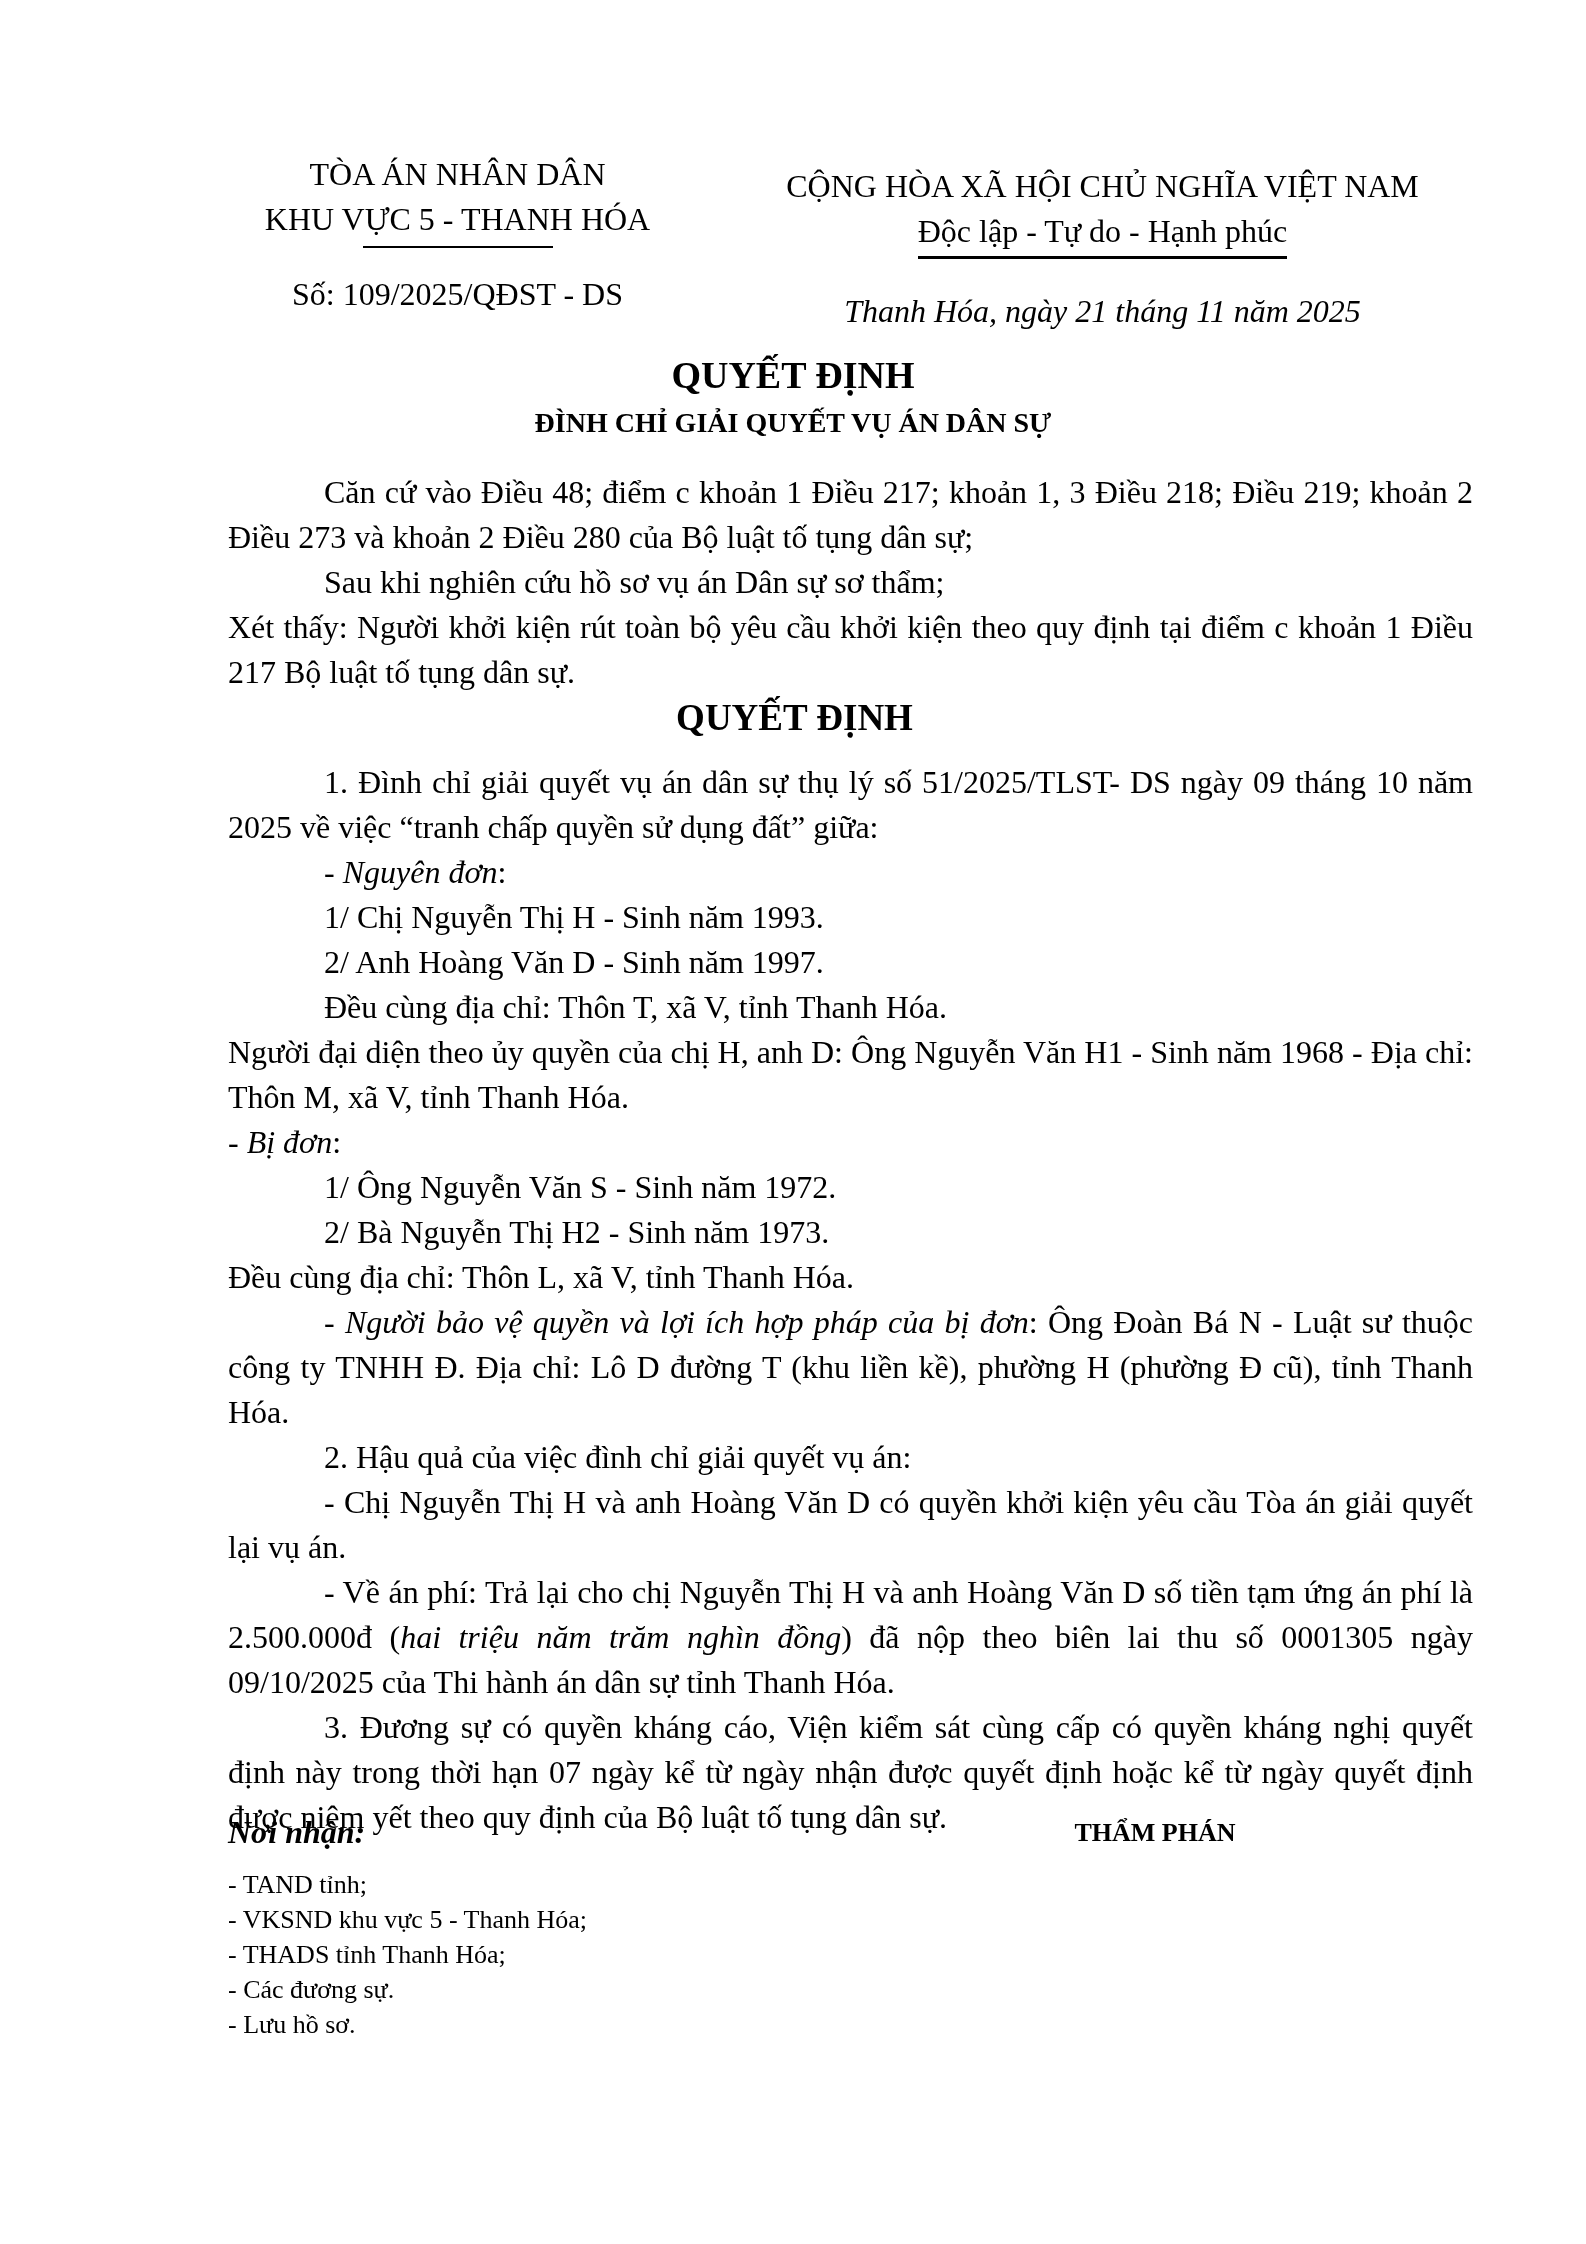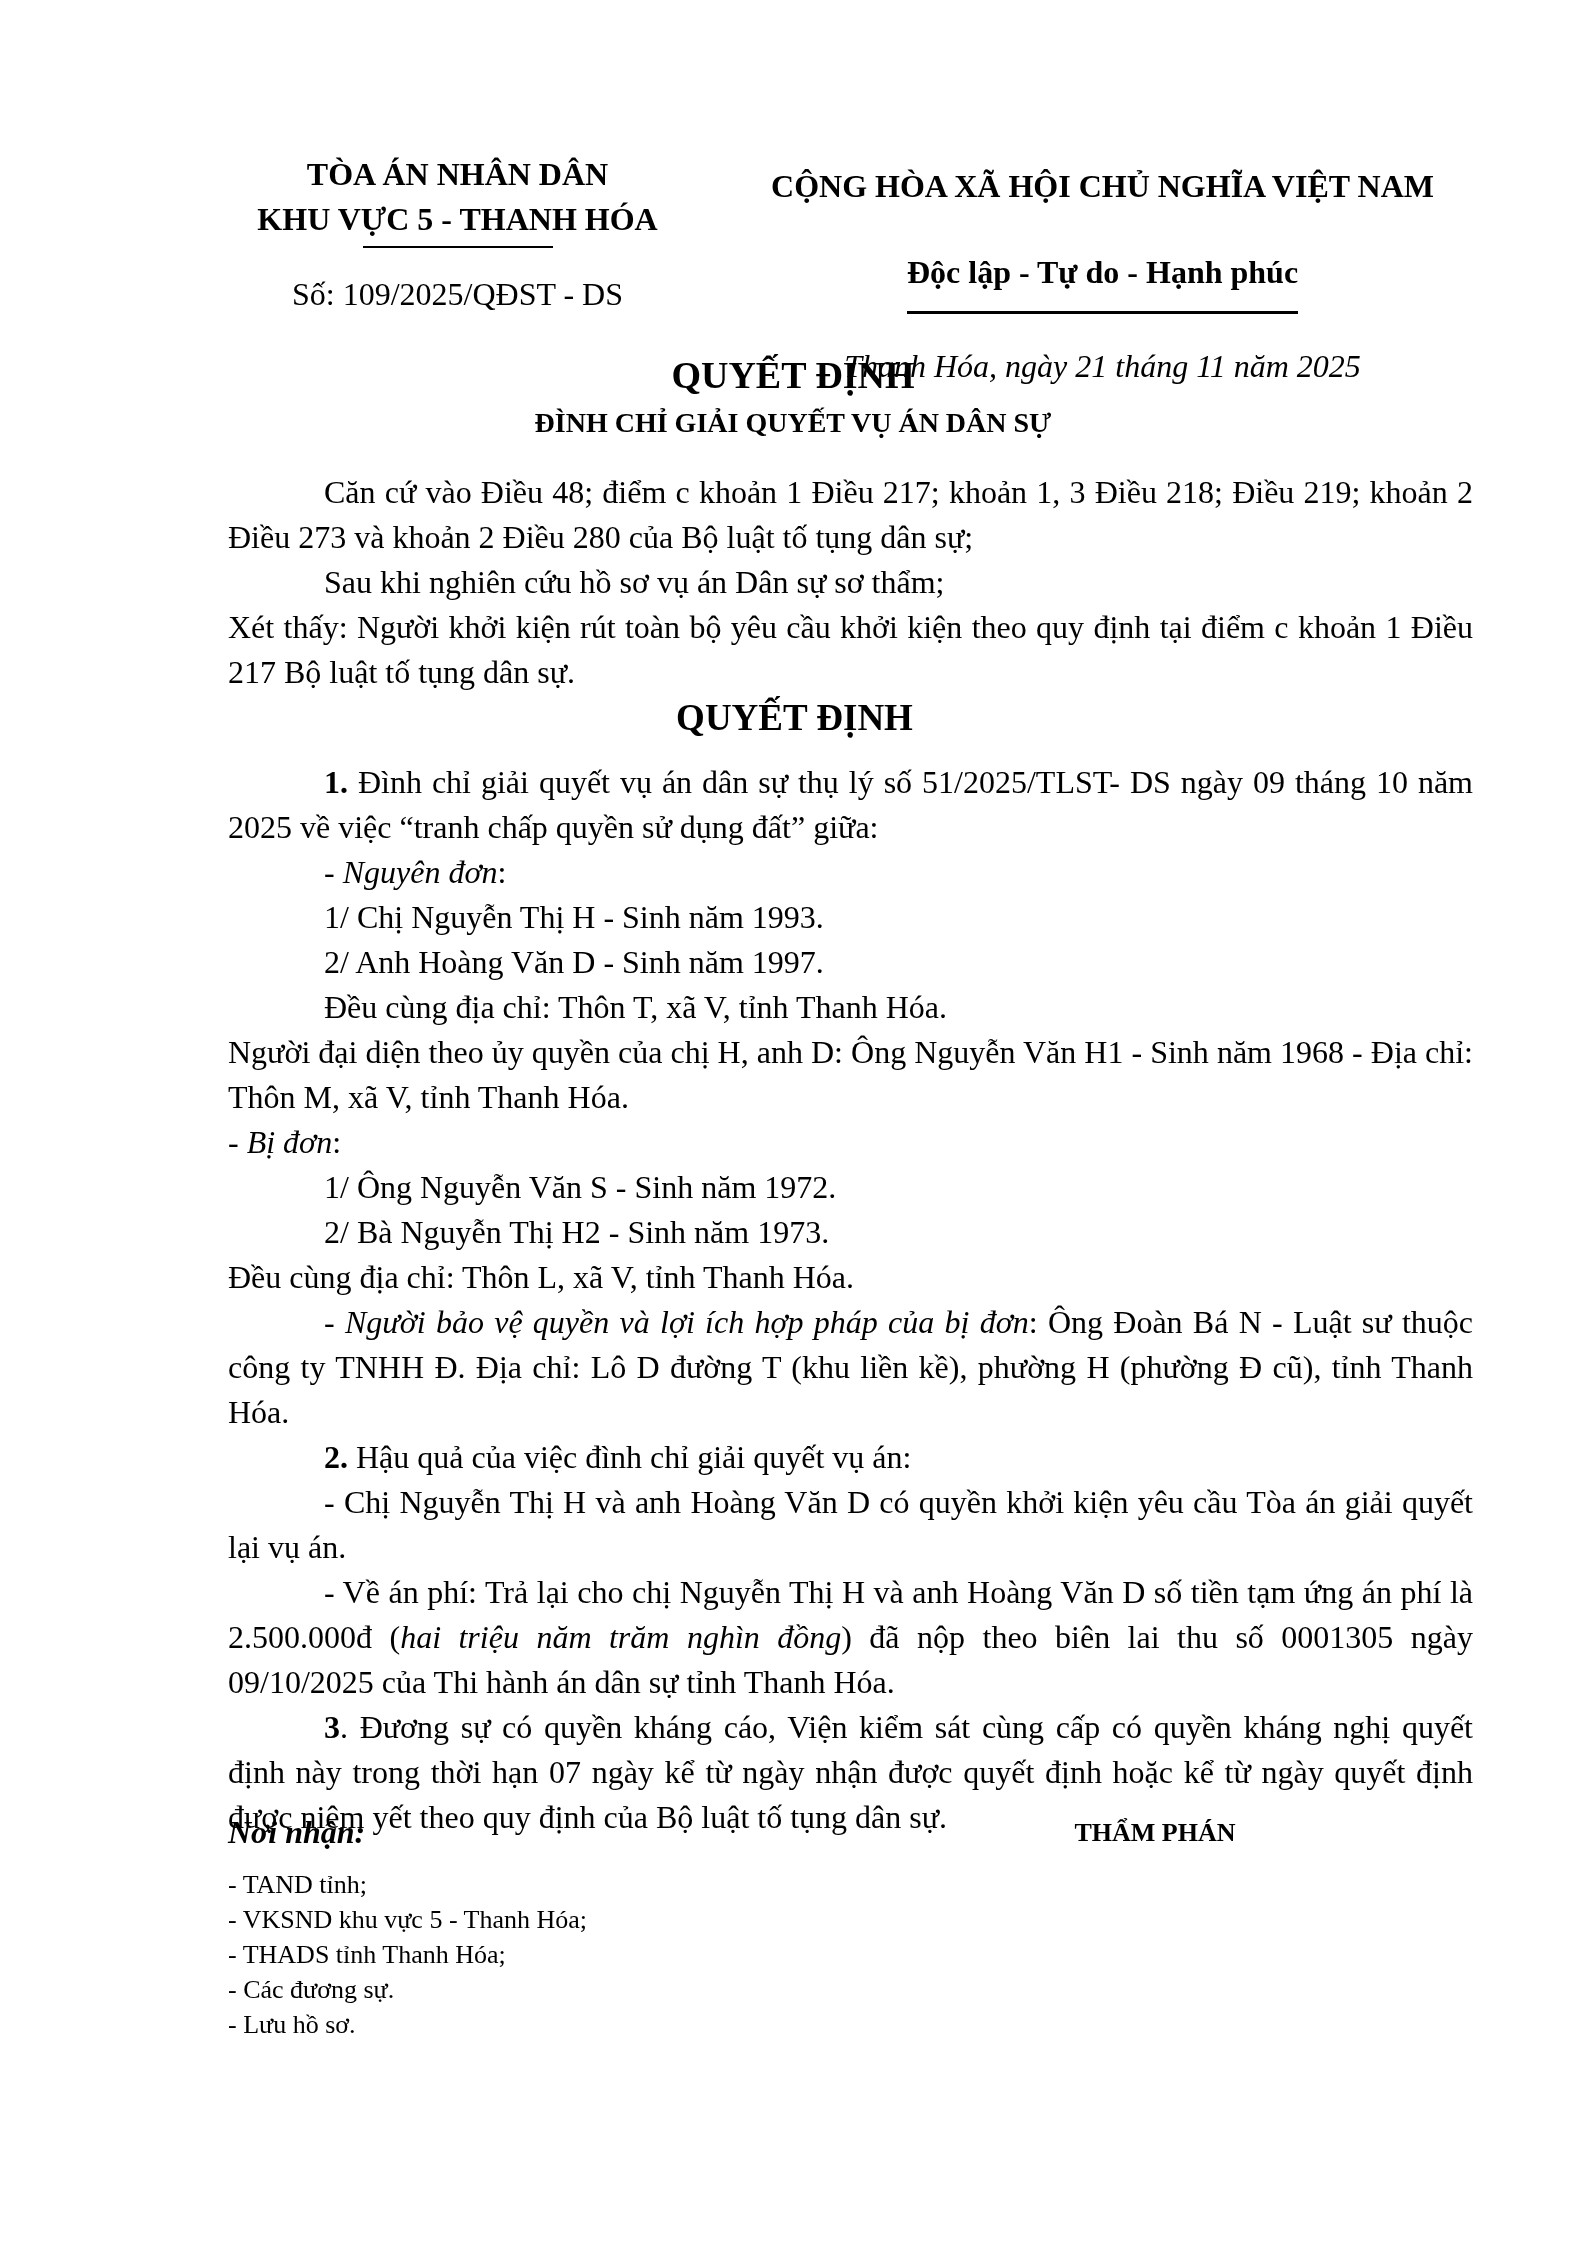--- a/index.html
+++ b/index.html
@@ -6,32 +6,32 @@
   .page{
     position:relative;
     width:1586px;
     height:2244px;
     background:#ffffff;
     color:#000000;
     font-family:"Liberation Serif","DejaVu Serif",serif;
     font-size:32px;
     overflow:hidden;
   }
-  .b{font-weight:bold}
+  .b{font-weight:normal}
   .i{font-style:italic}
   .bi{font-weight:bold;font-style:italic}
 
   
   .hdr-left{position:absolute;left:185px;top:152px;width:545px;text-align:center;line-height:45px;}
   .hdr-underline{width:190px;height:2px;background:#000;margin:4px auto 0;}
   .doc-number{margin-top:24px;}
 
   
   .hdr-right{position:absolute;left:745px;top:164px;width:715px;text-align:center;line-height:45px;}
-  .motto-u{display:inline-block;border-bottom:3px solid #000;padding-bottom:16px;margin-top:41px;}
+  .motto-u{display:inline-block;border-bottom:3px solid #000;padding-bottom:2px;}
   .date-line{margin-top:30px;}
 
   
   .title-block{position:absolute;left:0;top:352px;width:1586px;text-align:center;font-weight:bold;line-height:47px;}
   .t1{font-size:38px;}
   .t2{font-size:28px;}
 
   
   .doc-body{position:absolute;left:228px;top:470px;width:1245px;line-height:45px;text-align:justify;}
   .doc-body p{margin:0;}

